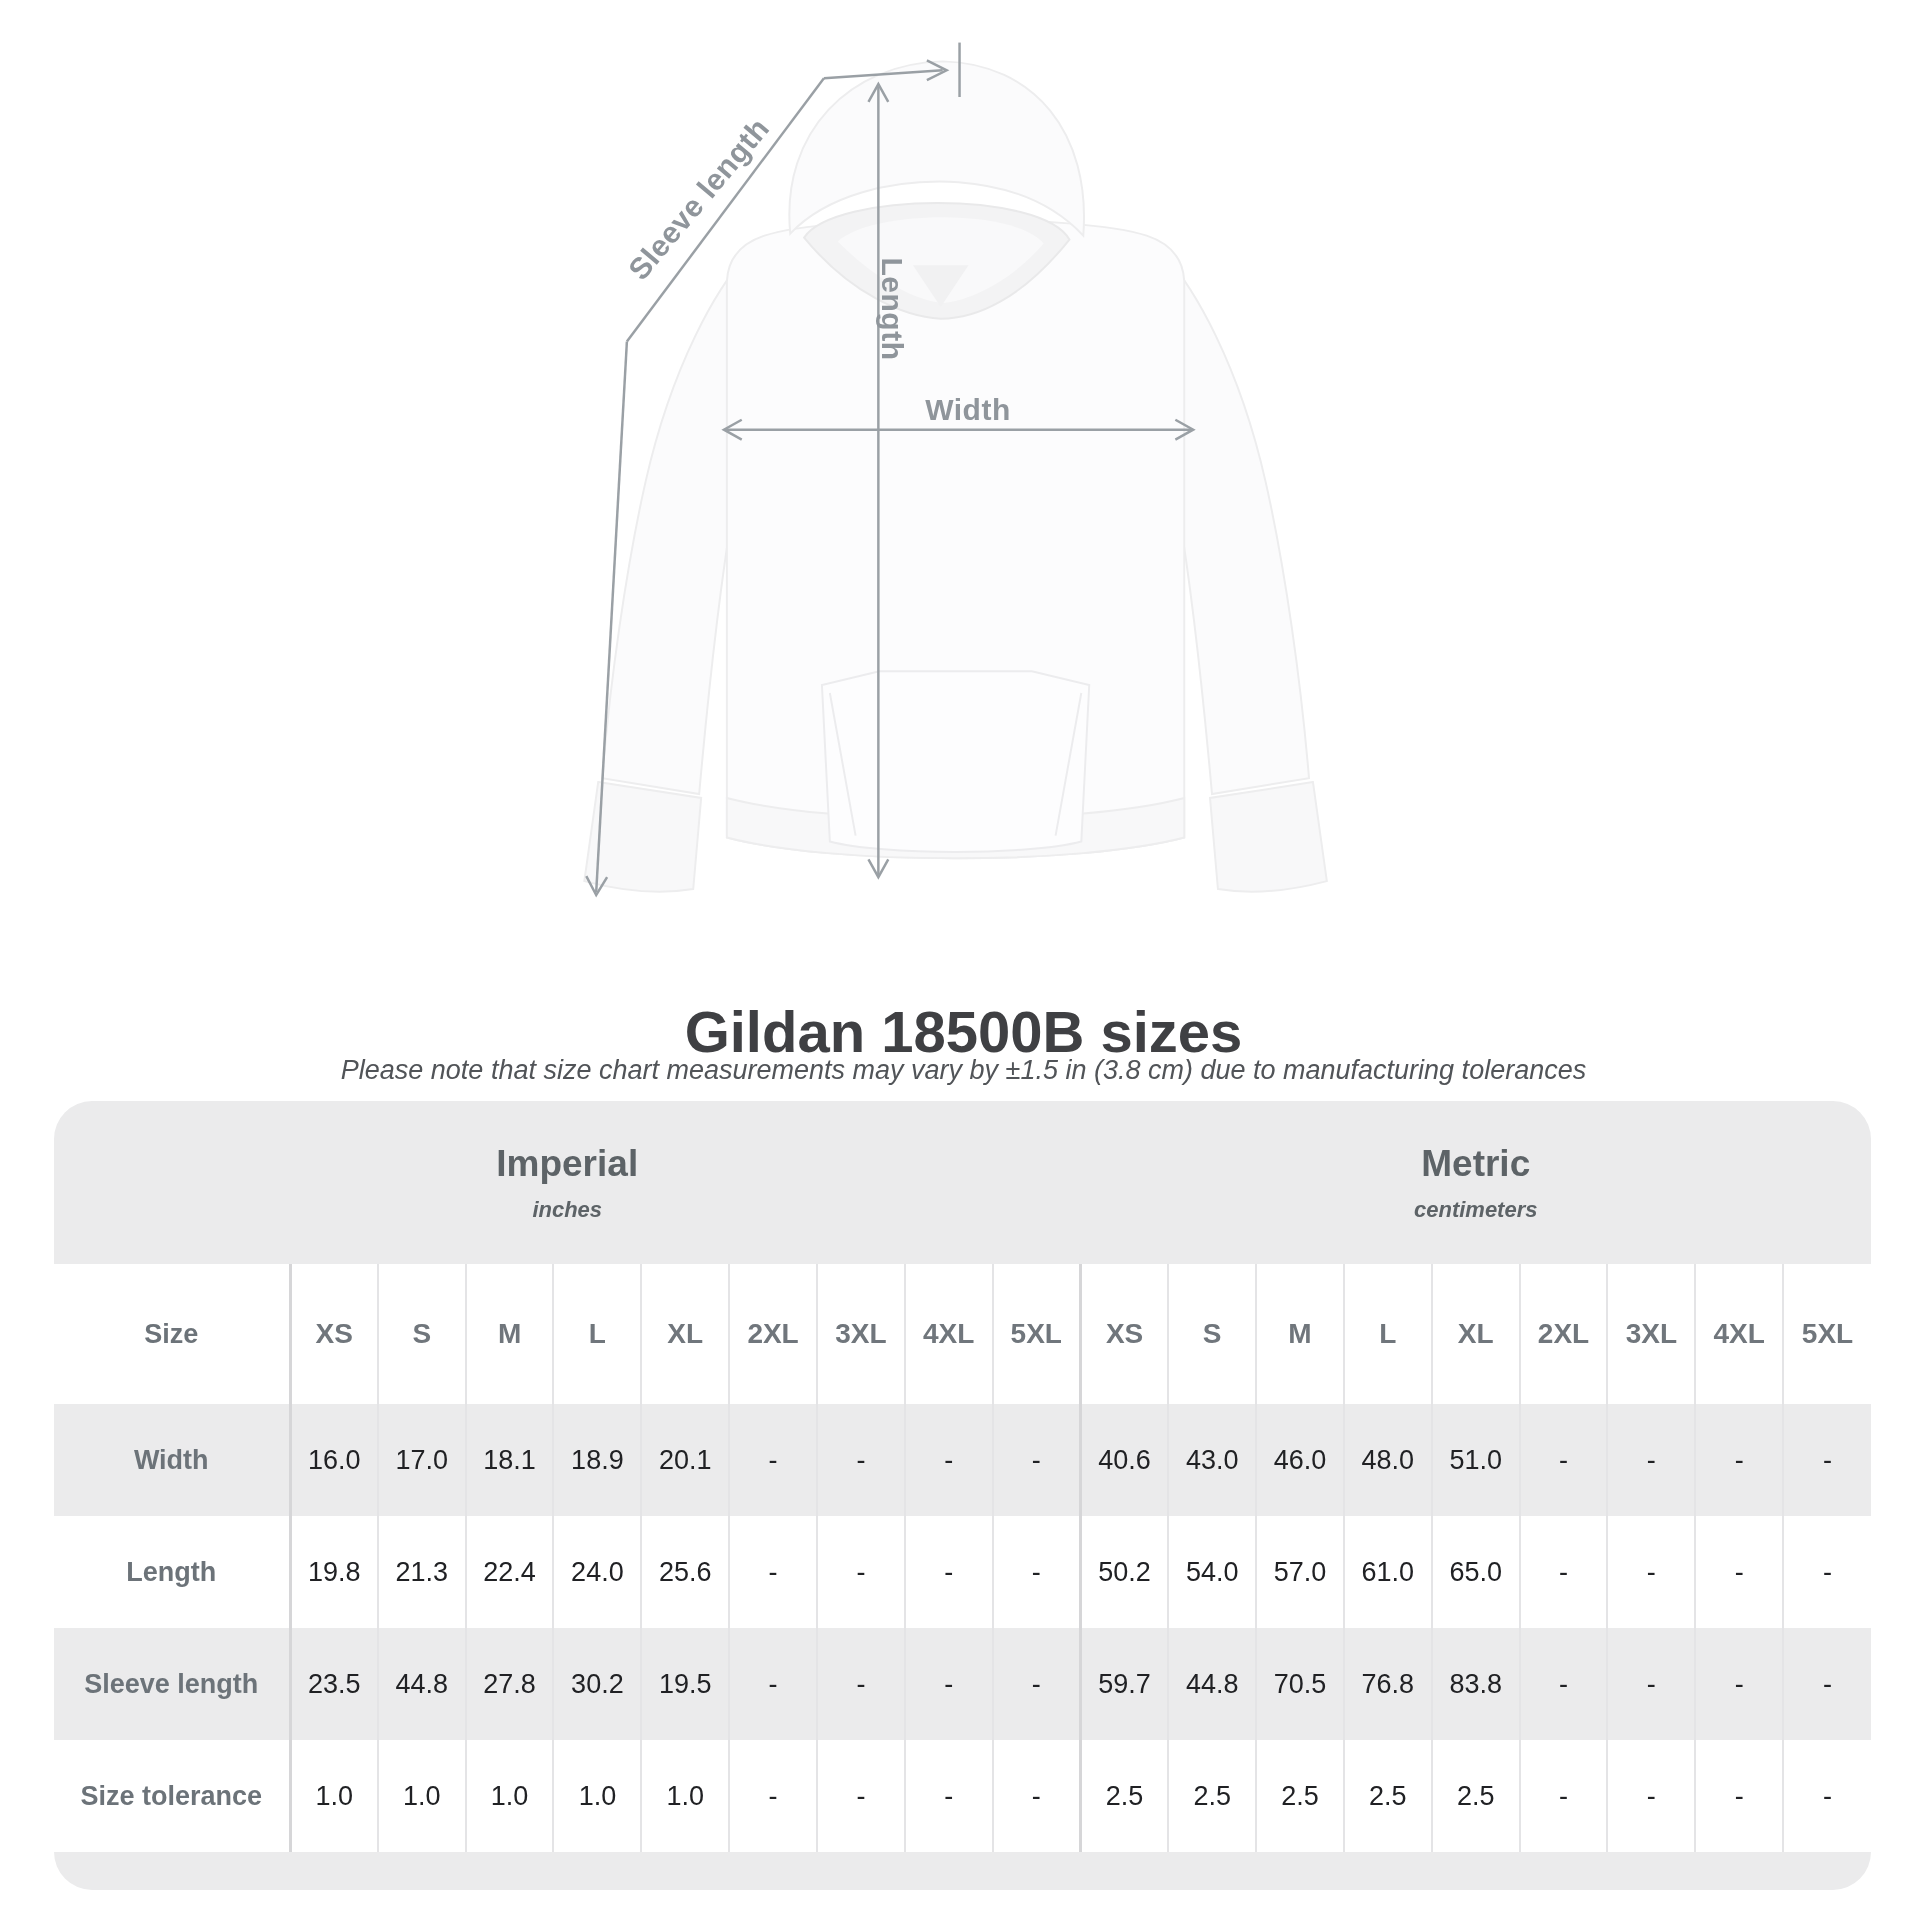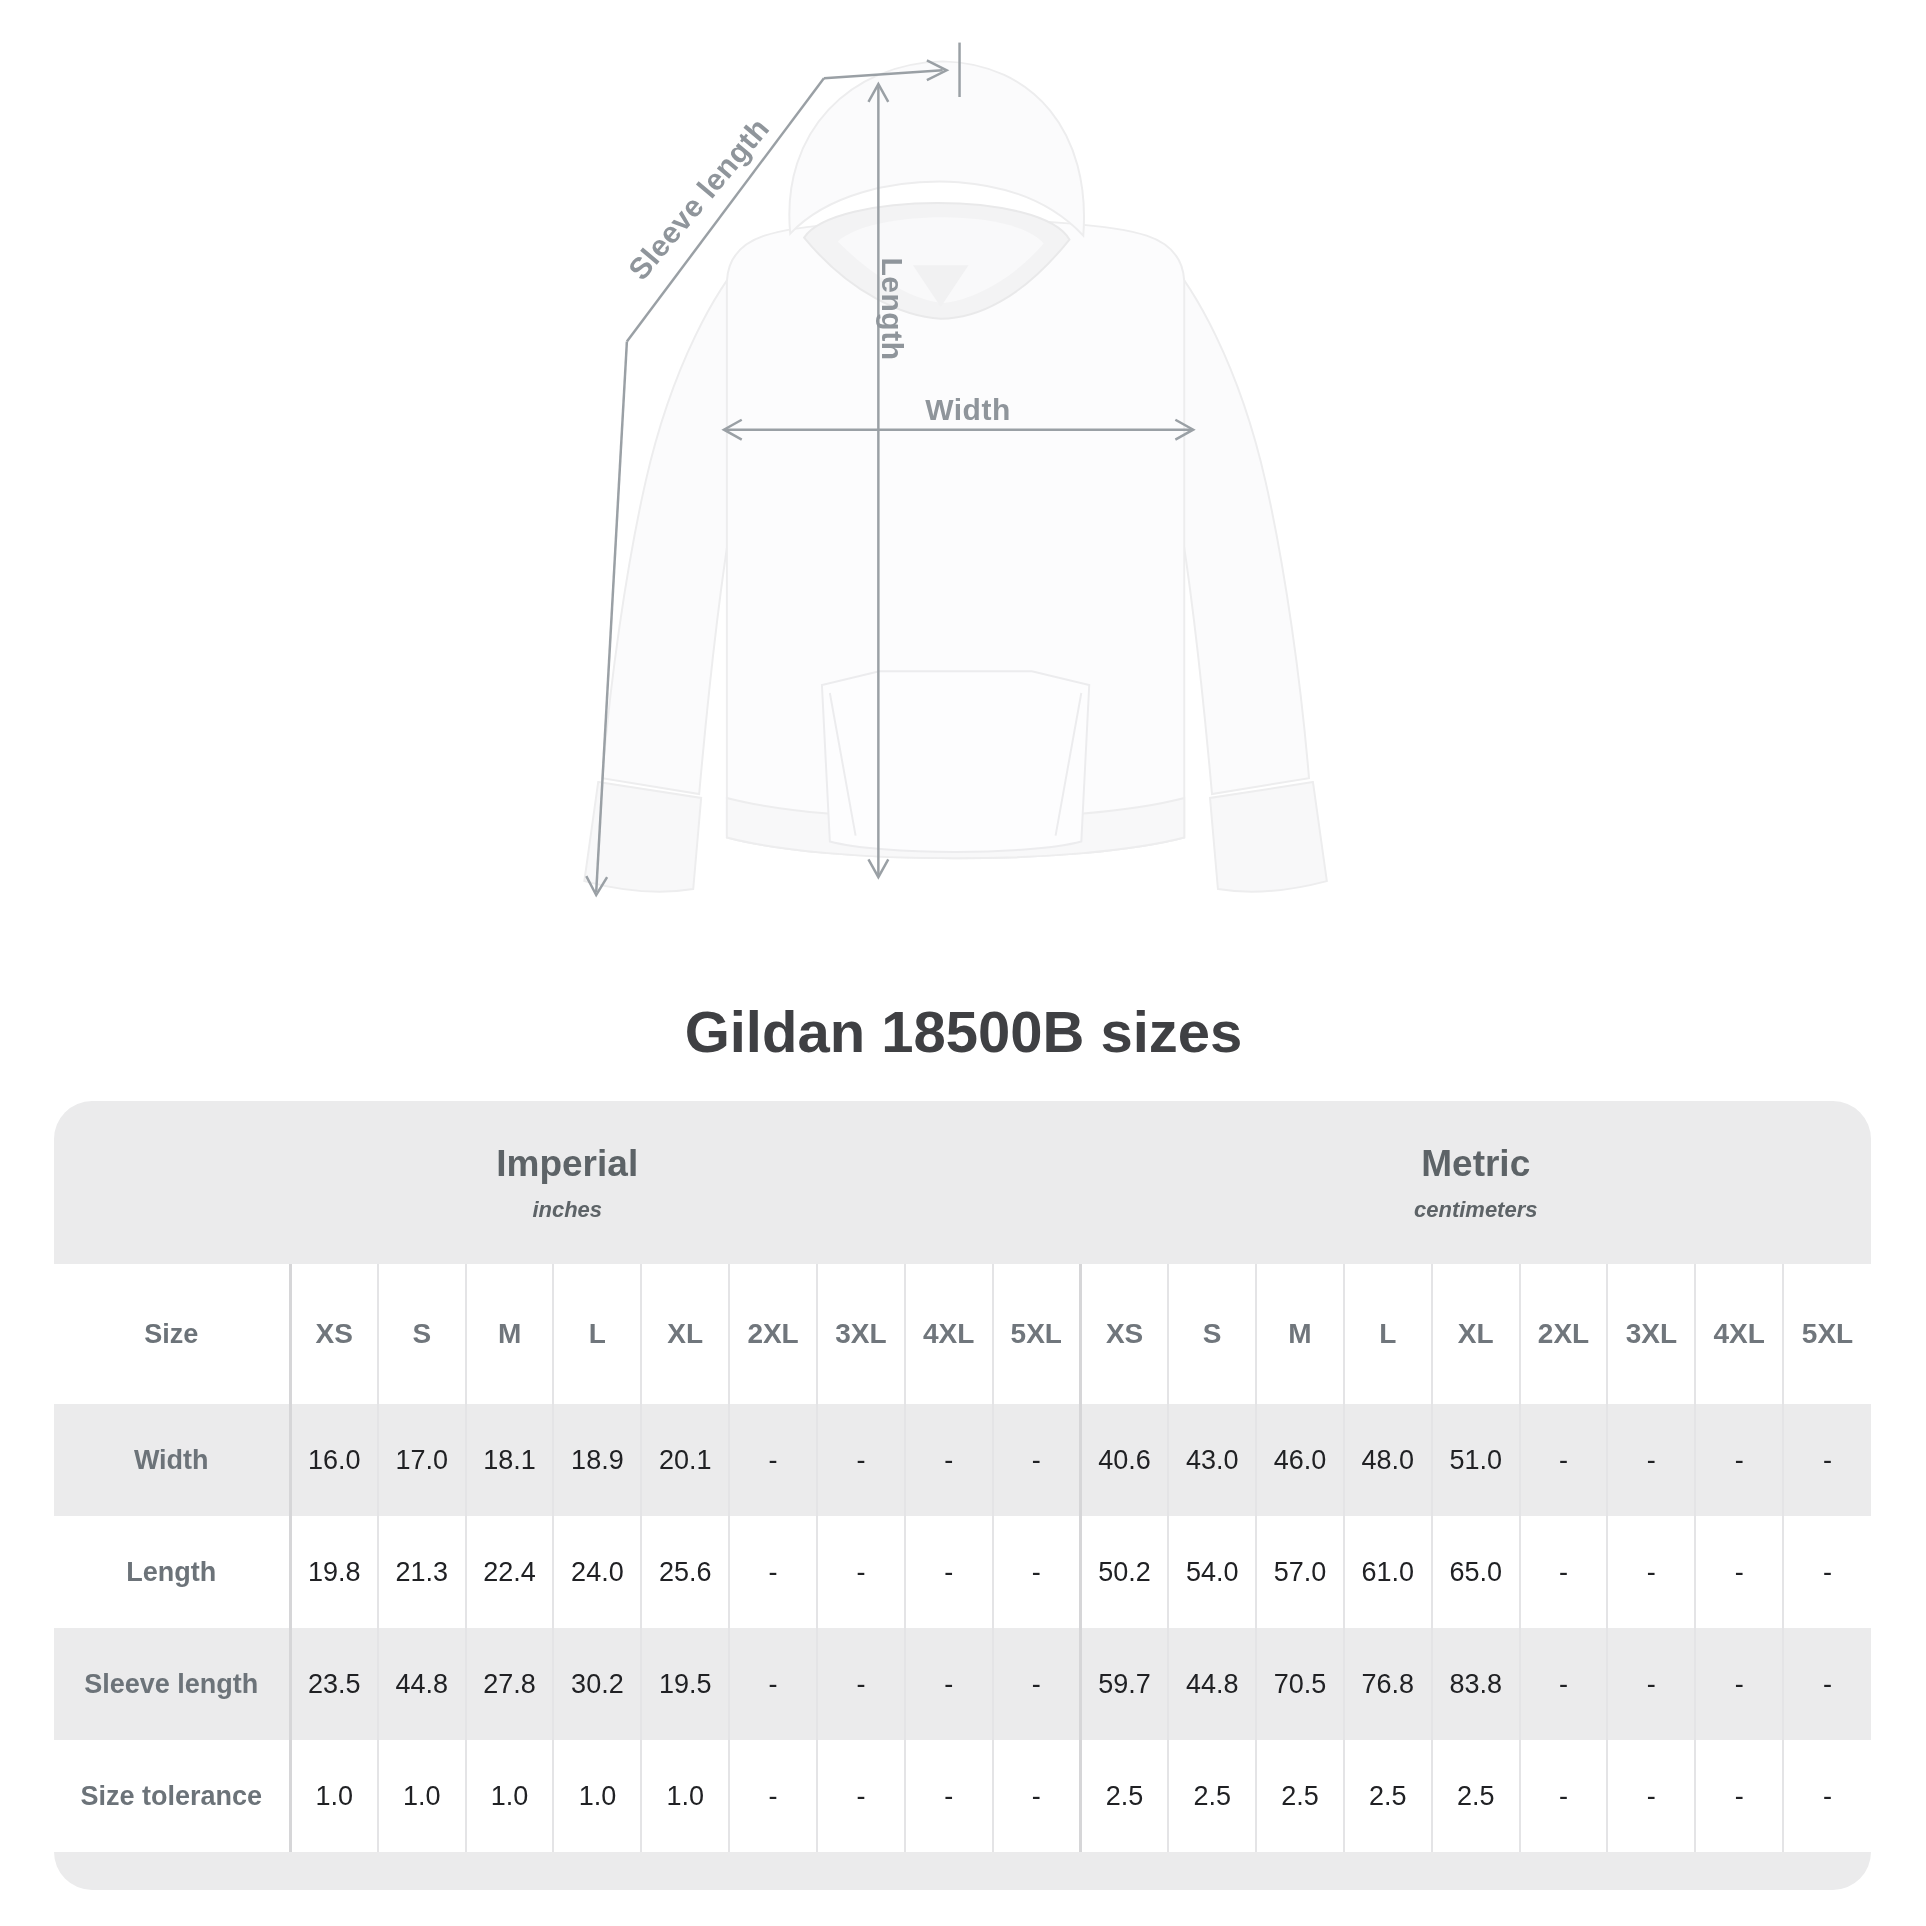--- a/index.html
+++ b/index.html
@@ -92,20 +92,21 @@
         <path d="M749,424 L731,434 L749,444"></path>
         <path d="M1187,424 L1205,434 L1187,444"></path>
       </g>
     </svg>
     <span id="lab-sleeve" class="measure-label">Sleeve length</span>
     <span id="lab-length" class="measure-label">Length</span>
     <span id="lab-width" class="measure-label">Width</span>
   </div>
 
   <div class="chart-title">Gildan 18500B sizes</div>
+  <div class="chart-subtitle">Please note that size chart measurements may vary by ±1.5 in (3.8 cm) due to manufacturing tolerances</div>
 
   <div class="table-wrap">
     <table>
       <colgroup>
         <col class="c-label">
         <col span="18">
       </colgroup>
       <thead>
         <tr class="unit-row">
           <th colspan="10">

